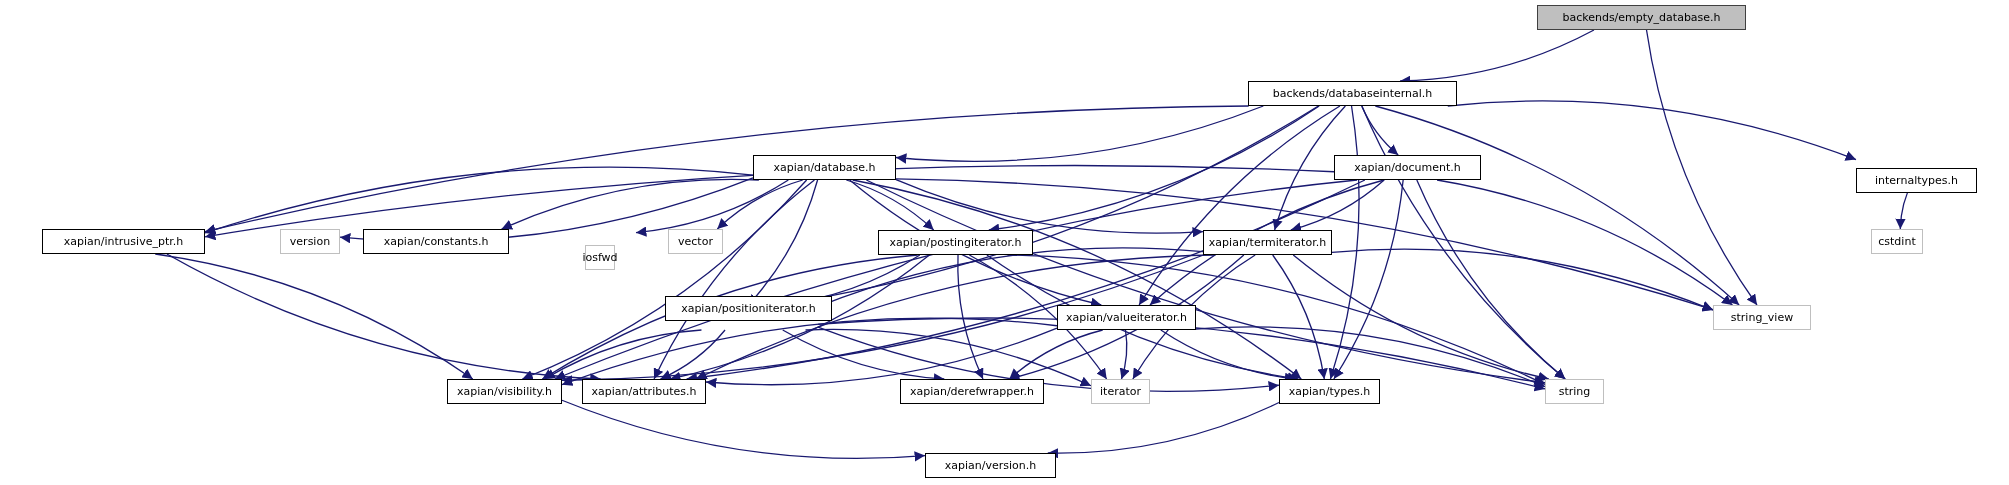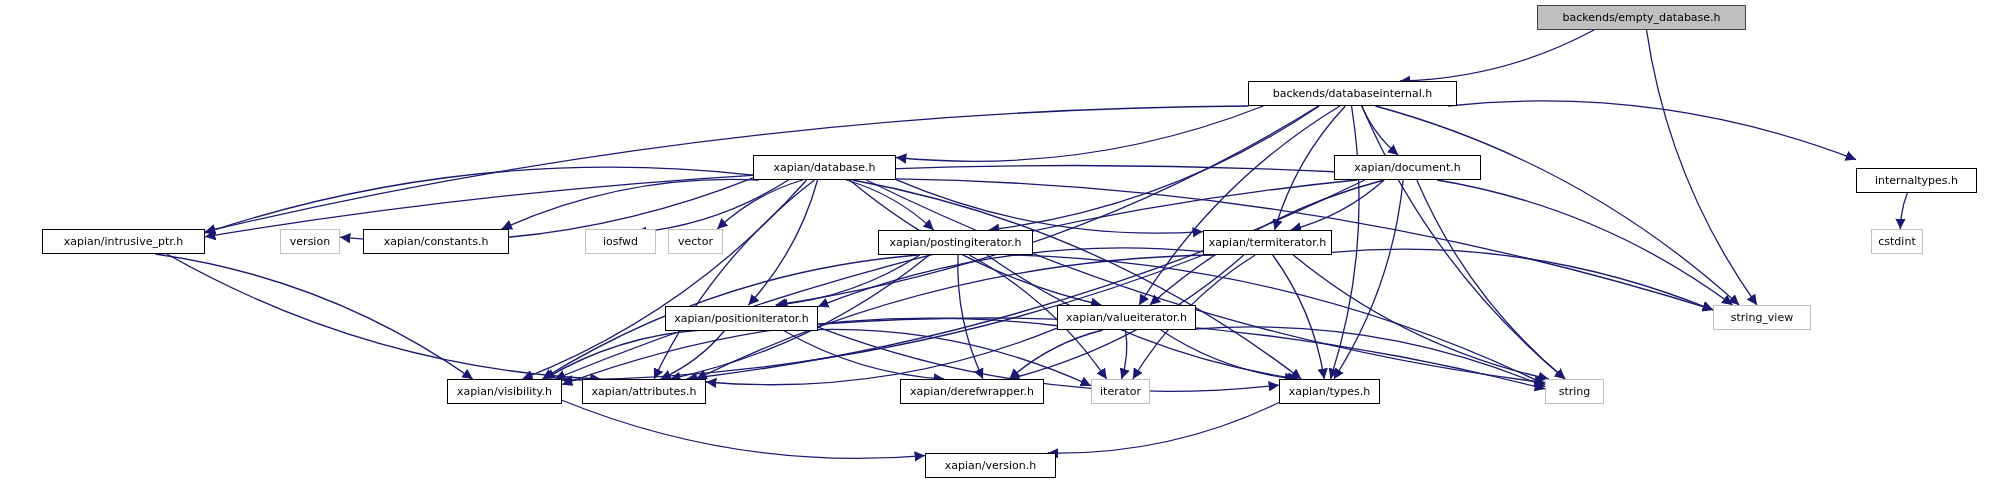--- a/index.html
+++ b/index.html
@@ -89,26 +89,26 @@
 
 <div class="node root" id="n-empty_database" style="left:1537px;top:5px;width:209px;">backends/empty_database.h</div>
 <div class="node" id="n-databaseinternal" style="left:1248px;top:81px;width:209px;">backends/databaseinternal.h</div>
 <div class="node" id="n-database" style="left:753px;top:155px;width:143px;">xapian/database.h</div>
 <div class="node" id="n-document" style="left:1334px;top:155px;width:147px;">xapian/document.h</div>
 <div class="node" id="n-internaltypes" style="left:1856px;top:155px;width:121px;margin-top:13px;">internaltypes.h</div>
 <div class="node ext" id="n-cstdint" style="left:1871px;top:229px;width:52px;">cstdint</div>
 <div class="node" id="n-intrusive_ptr" style="left:42px;top:229px;width:163px;">xapian/intrusive_ptr.h</div>
 <div class="node ext" id="n-utility" style="left:280px;top:229px;width:60px;">version</div>
 <div class="node" id="n-constants" style="left:363px;top:229px;width:146px;">xapian/constants.h</div>
-<div class="node ext" id="n-iosfwd" style="left:585px;top:229px;width:71px;">iosfwd</div>
+<div class="node ext" id="n-iosfwd" style="left:585px;top:245px;width:30px;">iosfwd</div>
 <div class="node ext" id="n-vector" style="left:668px;top:229px;width:55px;">vector</div>
 <div class="node" id="n-postingiterator" style="left:878px;top:230px;width:155px;">xapian/postingiterator.h</div>
 <div class="node" id="n-termiterator" style="left:1203px;top:230px;width:129px;">xapian/termiterator.h</div>
 <div class="node ext" id="n-string_view" style="left:1713px;top:305px;width:98px;">string_view</div>
-<div class="node" id="n-positioniterator" style="left:665px;top:306px;width:153px;">xapian/positioniterator.h</div>
+<div class="node" id="n-positioniterator" style="left:665px;top:296px;width:167px;">xapian/positioniterator.h</div>
 <div class="node" id="n-valueiterator" style="left:1057px;top:305px;width:139px;">xapian/valueiterator.h</div>
 <div class="node" id="n-visibility" style="left:447px;top:379px;width:115px;">xapian/visibility.h</div>
 <div class="node" id="n-attributes" style="left:582px;top:379px;width:124px;">xapian/attributes.h</div>
 <div class="node" id="n-derefwrapper" style="left:900px;top:379px;width:144px;">xapian/derefwrapper.h</div>
 <div class="node ext" id="n-iterator" style="left:1091px;top:379px;width:59px;">iterator</div>
 <div class="node" id="n-types" style="left:1279px;top:379px;width:101px;">xapian/types.h</div>
 <div class="node ext" id="n-string" style="left:1545px;top:379px;width:59px;">string</div>
 <div class="node" id="n-version" style="left:925px;top:453px;width:131px;">xapian/version.h</div>
 
 </body></html>

